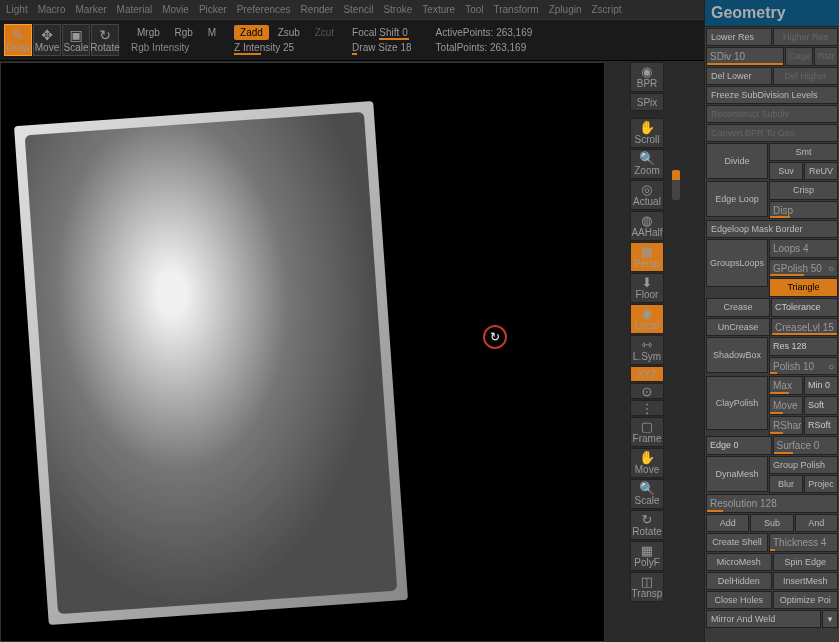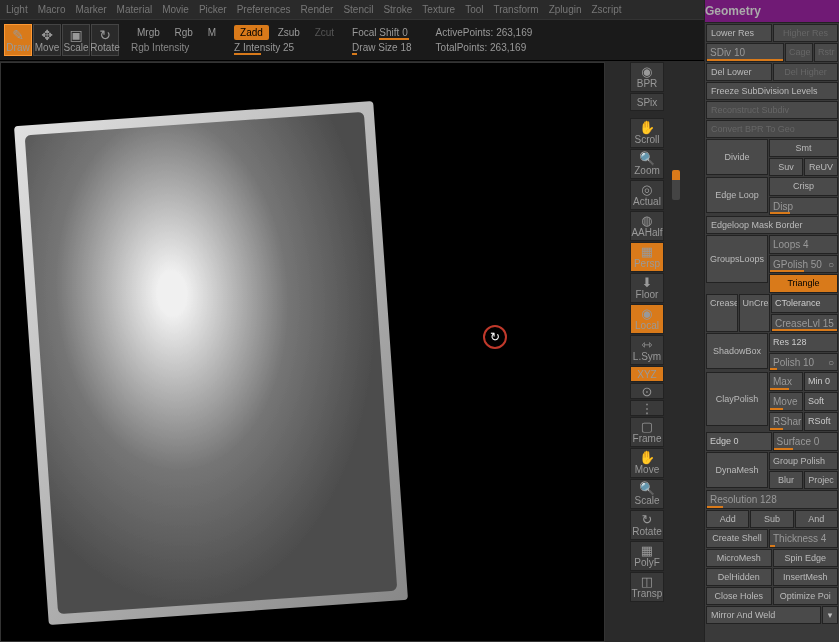--- a/index.html
+++ b/index.html
@@ -27,30 +27,30 @@
 .cursor-ring { position: absolute; top: 262px; left: 482px; width: 24px; height: 24px; border: 2px solid #c0392b; border-radius: 50%; display: flex; align-items: center; justify-content: center; }
 .cursor-ring::after { content: "↻"; color: #fff; font-size: 12px; }
 
 .right-tools { position: absolute; top: 62px; left: 630px; width: 38px; display: flex; flex-direction: column; gap: 0px; }
 .right-tool { width: 34px; height: 30px; background: #3a3a3a; border: 1px solid #222; margin-bottom: 1px; display: flex; flex-direction: column; align-items: center; justify-content: center; font-size: 7px; color: #888; cursor: pointer; }
 .right-tool.active { background: #d97a1a; color: #000; }
 .right-tool .icn { font-size: 13px; line-height: 1; }
 .view-handle { position: absolute; top: 170px; left: 672px; width: 8px; height: 30px; background: linear-gradient(#d97a1a, #d97a1a 10px, #444 10px); border-radius: 2px; cursor: pointer; }
 
 .panel { position: absolute; top: 0; right: 0; width: 135px; height: 642px; background: #3a3a3a; border-left: 1px solid #222; overflow: hidden; }
-.panel-header { background: #701a75; color: #aaa; font-size: 12px; font-weight: bold; padding: 4px 0; border-bottom: 1px solid #222; }
+.panel-header { background: #0c4a6e; color: #aaa; font-size: 16px; font-weight: bold; padding: 4px 6px; border-bottom: 1px solid #222; }
 .prow { display: flex; gap: 1px; margin: 1px; }
 .btn { flex: 1; background: #4a4a4a; color: #bbb; font-size: 9px; padding: 3px 3px; text-align: center; border: 1px solid #222; cursor: pointer; white-space: nowrap; overflow: hidden; }
 .btn.orange { background: #d97a1a; color: #000; }
 .btn.dim { color: #666; }
 .btn.wide { text-align: left; padding-left: 4px; }
 .slider-btn { flex: 1; background: #4a4a4a; color: #ccc; font-size: 9px; padding: 3px 3px; text-align: left; border: 1px solid #222; cursor: pointer; position: relative; white-space: nowrap; overflow: hidden; }
 .slider-btn .obar { position: absolute; bottom: 0; left: 0; height: 2px; background: #d97a1a; }
 .tallbtn { height: 36px; display: flex; align-items: center; justify-content: center; }
-.halfcol { width: 64px; display: flex; flex-direction: row; gap: 1px; }
+.halfcol { width: 64px; display: flex; flex-direction: column; gap: 1px; }
 .leftcol { flex: 0 0 62px; }
 .rightcol { flex: 1; display: flex; flex-direction: column; gap: 1px; }
 </style>
 </head>
 <body>
 
 <div class="menubar">
   <span>Light</span>
   <span>Macro</span>
   <span>Marker</span>

